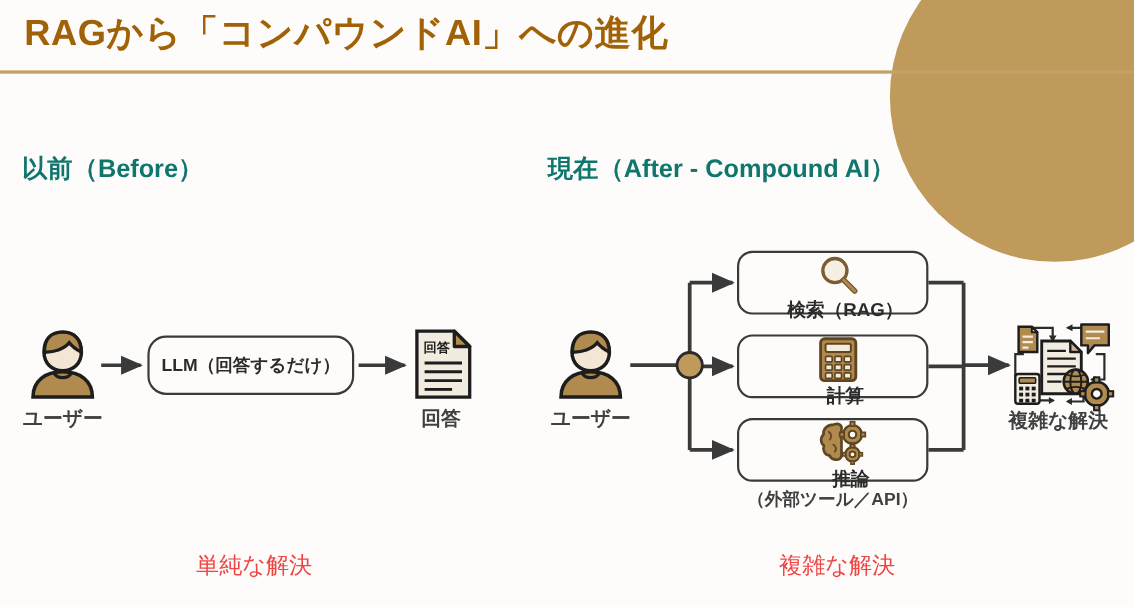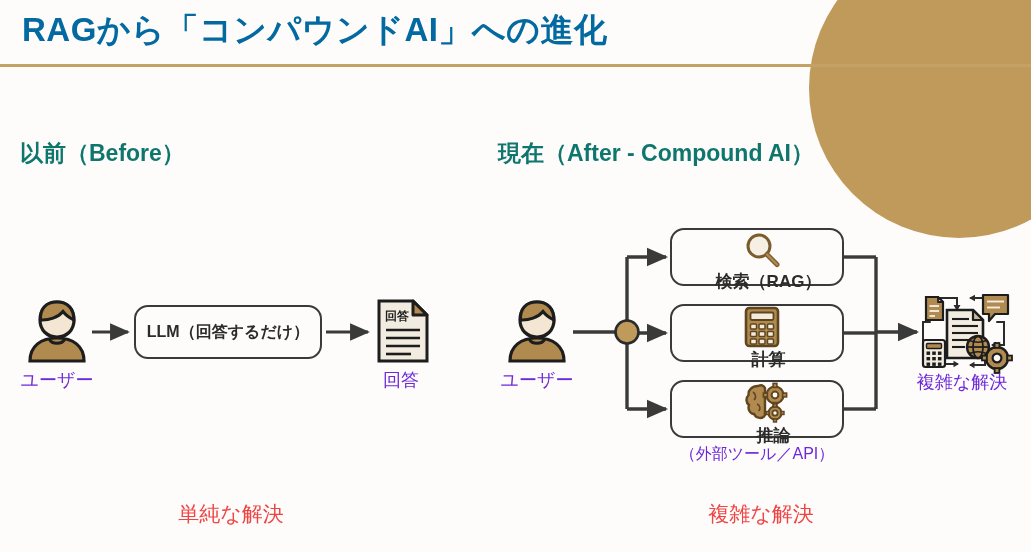--- a/index.html
+++ b/index.html
@@ -31,21 +31,21 @@
   }
 
   
   .title {
     position: absolute;
     left: 22px;
     top: 8px;
     font-size: 33px;
     font-weight: bold;
     letter-spacing: 0.5px;
-    color: #0369a1;
+    color: #a16207;
     z-index: 3;
     white-space: nowrap;
   }
   .title-rule {
     position: absolute;
     left: 0;
     top: 64px;
     width: 1031px;
     height: 3px;
     z-index: 1;
@@ -100,34 +100,35 @@
   }
   .pbox .plabel {
     font-size: 17px;
     font-weight: bold;
     color: #2b2b2b;
     white-space: nowrap;
   }
   #box-llm {
     left: 134px; top: 305px; width: 188px; height: 54px;
     justify-content: center;
+    border-radius: 17px;
   }
   #box-llm .plabel { font-size: 16px; }
 
   #box-rag   { left: 670px; top: 228px; width: 174px; height: 58px; padding-left: 10px; }
   #box-calc  { left: 670px; top: 304px; width: 174px; height: 58px; padding-left: 10px; }
   #box-infer { left: 670px; top: 380px; width: 174px; height: 58px; padding-left: 20px; }
   .pbox .plabel-inline { margin-left: 13px; font-size: 17px; font-weight: bold; color: #2b2b2b; white-space: nowrap; }
 
   
   .icon-label {
     position: absolute;
     font-size: 18px;
-    font-weight: normal;
-    color: #6d28d9;
+    font-weight: bold;
+    color: #404040;
     white-space: nowrap;
     transform: translateX(-50%);
     z-index: 4;
   }
   #label-user-before   { left: 57px;  top: 368px; }
   #label-answer-before { left: 401px; top: 368px; }
   #label-user-after    { left: 537px; top: 368px; }
   #label-complex-after { left: 962px; top: 370px; }
   #label-tools-api {
     left: 757px; top: 444px; font-size: 16px;

